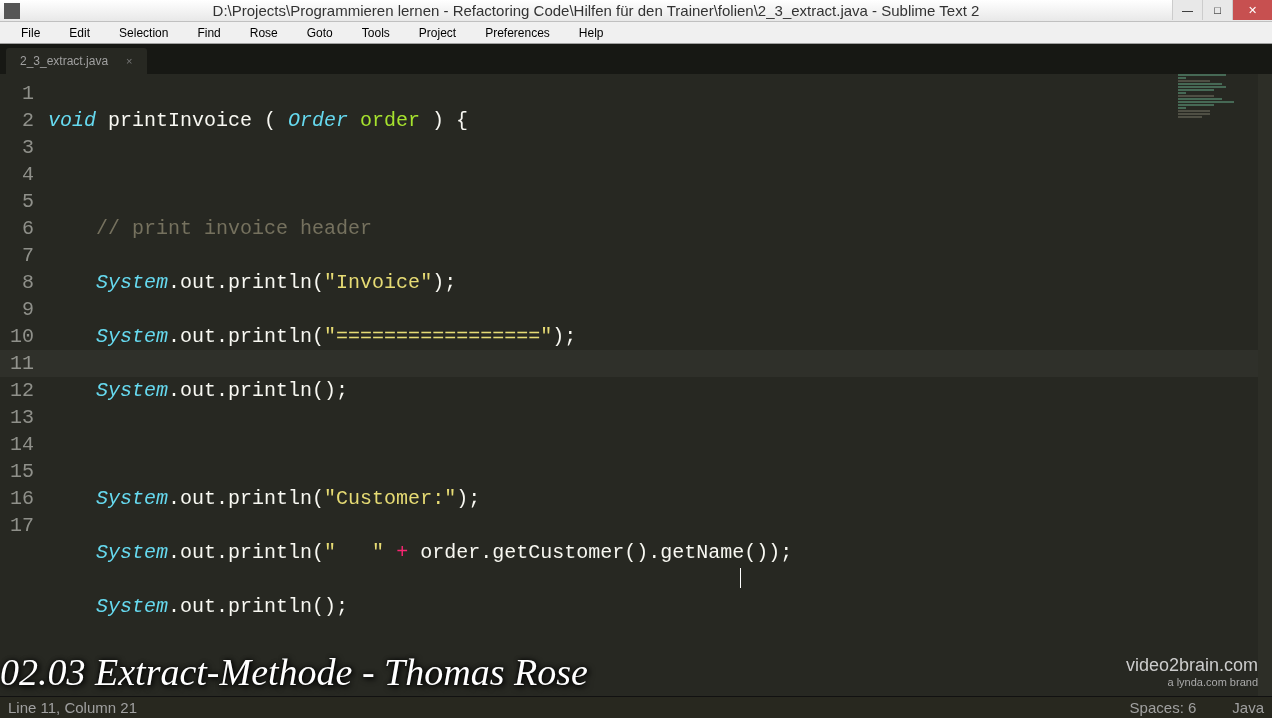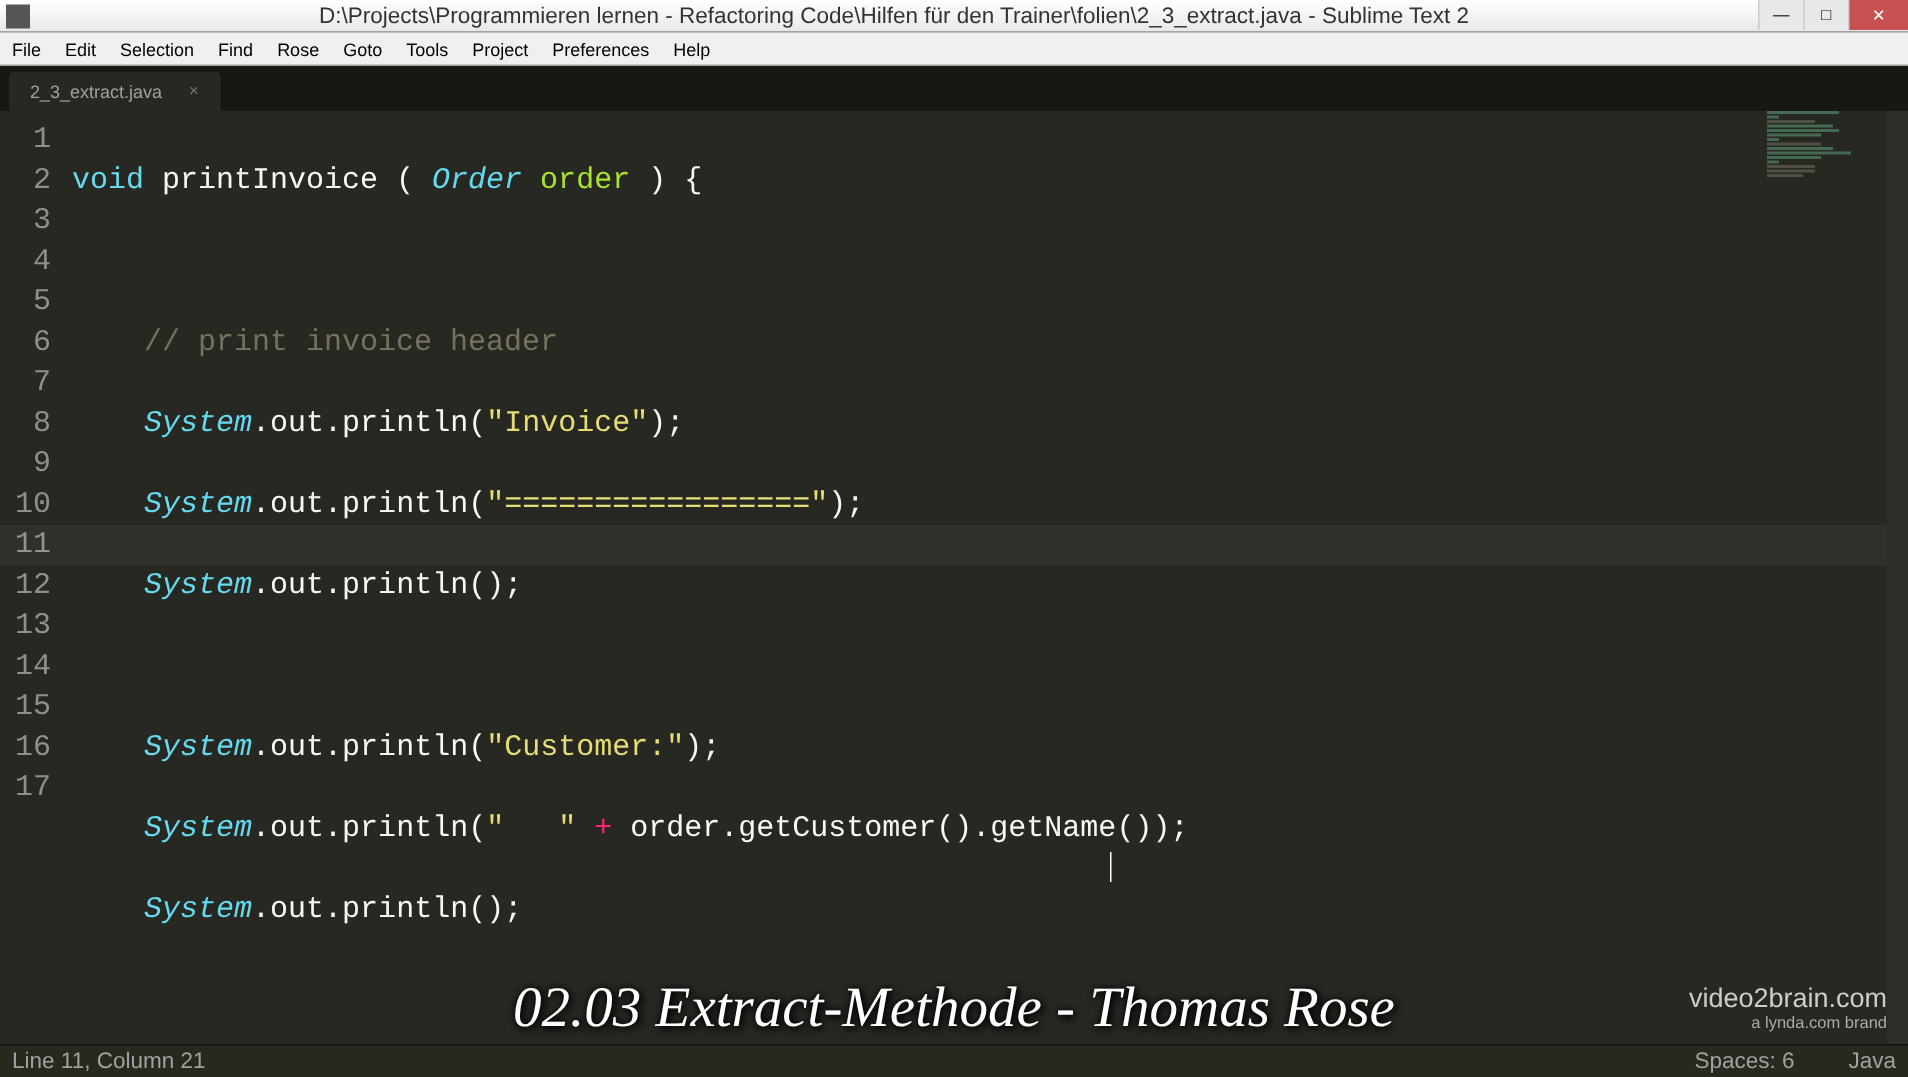--- a/index.html
+++ b/index.html
@@ -49,21 +49,21 @@
 .menubar {
   height: 22px;
   background: #f0f0f0;
   display: flex;
   align-items: center;
   font-family: "Segoe UI", Tahoma, sans-serif;
   font-size: 12px;
   color: #000;
   border-bottom: 1px solid #a0a0a0;
 }
-.menubar .item { padding: 2px 8px; }
+.menubar .item { padding: 2px 8px; margin-left: 13px; }
 
 .tabbar {
   height: 30px;
   background: #171814;
   display: flex;
   align-items: flex-end;
 }
 .tab {
   background: #272822;
   color: #a0a0a0;
@@ -96,21 +96,21 @@
   font-family: Consolas, 'Courier New', monospace;
 }
 .code {
   flex: 1;
   padding-top: 6px;
   font-size: 20px;
   line-height: 27px;
   white-space: pre;
   color: #f8f8f2;
 }
-.kw { color: #66d9ef; }
+.kw { color: #66d9ef; font-style: italic; }
 .type { color: #66d9ef; font-style: italic; }
 .fn { color: #f8f8f2; }
 .var { color: #a6e22e; }
 .str { color: #e6db74; }
 .cmt { color: #75715e; }
 .op { color: #f92672; }
 .dot { color: #f8f8f2; }
 .punc { color: #f8f8f2; }
 .line-hl {
   position: absolute;
@@ -141,21 +141,21 @@
   color: #a0a0a0;
   padding: 0 8px;
   justify-content: space-between;
   border-top: 1px solid #111;
 }
 .status-right { display:flex; gap: 36px; }
 
 .overlay {
   position: absolute;
   left: 0; right: 0; bottom: 24px;
-  text-align: center;
+  text-align: left;
   font-family: Georgia, 'Times New Roman', serif;
   font-style: italic;
   font-size: 38px;
   color: #fff;
   text-shadow: 2px 2px 6px #000, 0 0 4px #000;
   pointer-events: none;
 }
 .brand {
   position: absolute;
   right: 14px; bottom: 30px;

